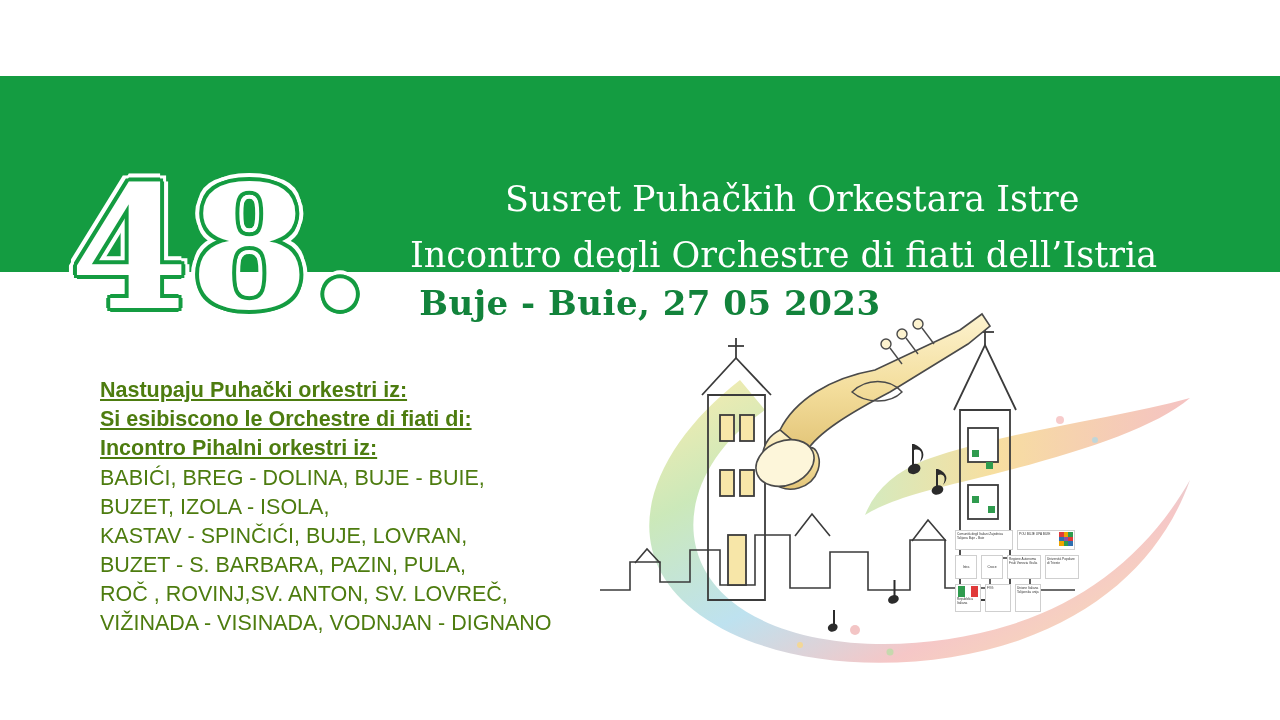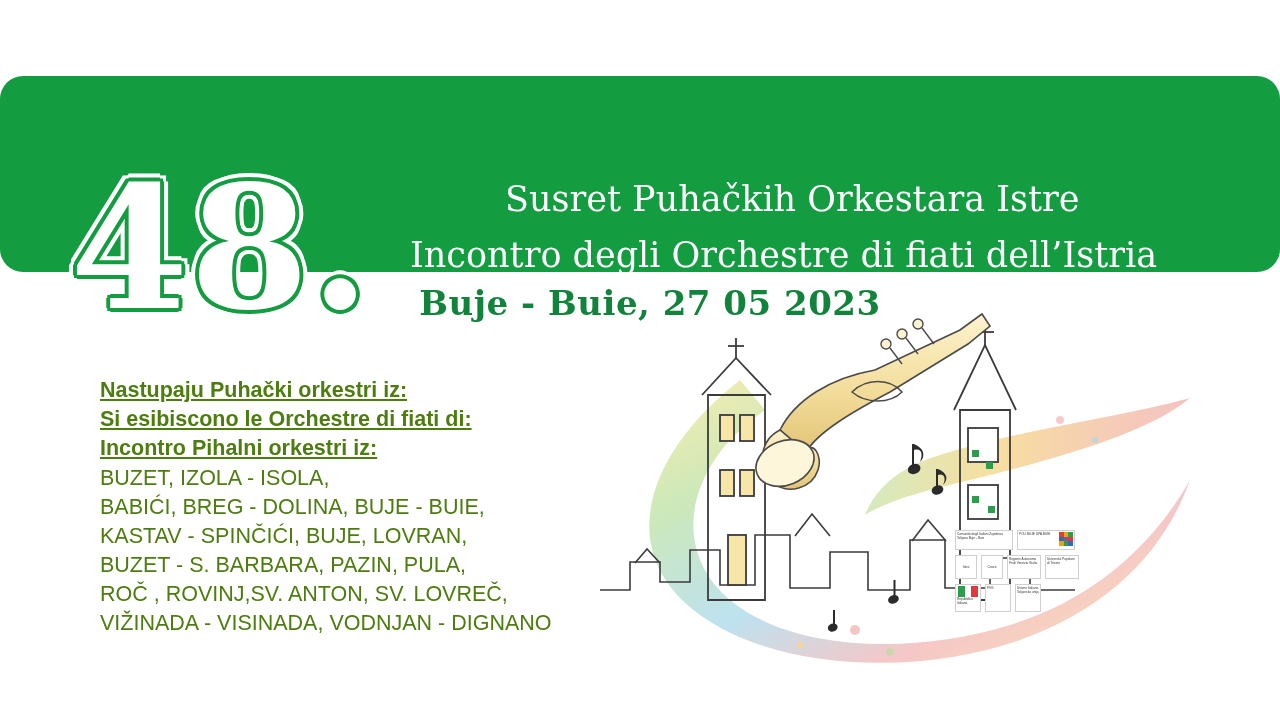--- a/index.html
+++ b/index.html
@@ -22,21 +22,20 @@
   }
 
   
   .band {
     position: absolute;
     left: 0;
     top: 76px;
     width: 1280px;
     height: 196px;
     background: #149c41;
-    border-radius: 23px;
   }
   .band-number {
     position: absolute;
     left: 70px;
     top: 82px;
     width: 320px;
     height: 185px;
     font-family: "DejaVu Serif", serif;
     font-weight: bold;
     font-size: 170px;
@@ -181,22 +180,22 @@
 
   <div class="date-line">
     <span class="inner">Buje - Buie, 27 05 2023</span>
   </div>
 
   <div class="orchestras">
     <div class="heading">Nastupaju Puhački orkestri iz:</div>
     <div class="heading">Si esibiscono le Orchestre di fiati di:</div>
     <div class="heading">Incontro Pihalni orkestri iz:</div>
     <div class="list">
+      <div class="entry">BABIĆI, BREG - DOLINA, BUJE - BUIE,</div>
       <div class="entry">BUZET, IZOLA - ISOLA,</div>
-      <div class="entry">BABIĆI, BREG - DOLINA, BUJE - BUIE,</div>
       <div class="entry">KASTAV - SPINČIĆI, BUJE, LOVRAN,</div>
       <div class="entry">BUZET - S. BARBARA, PAZIN, PULA,</div>
       <div class="entry">ROČ , ROVINJ,SV. ANTON, SV. LOVREČ,</div>
       <div class="entry">VIŽINADA - VISINADA, VODNJAN - DIGNANO</div>
     </div>
   </div>
 
   <div class="artwork">
     <svg width="620" height="390" viewBox="0 0 620 390" xmlns="http://www.w3.org/2000/svg" aria-hidden="true">
       <defs>

